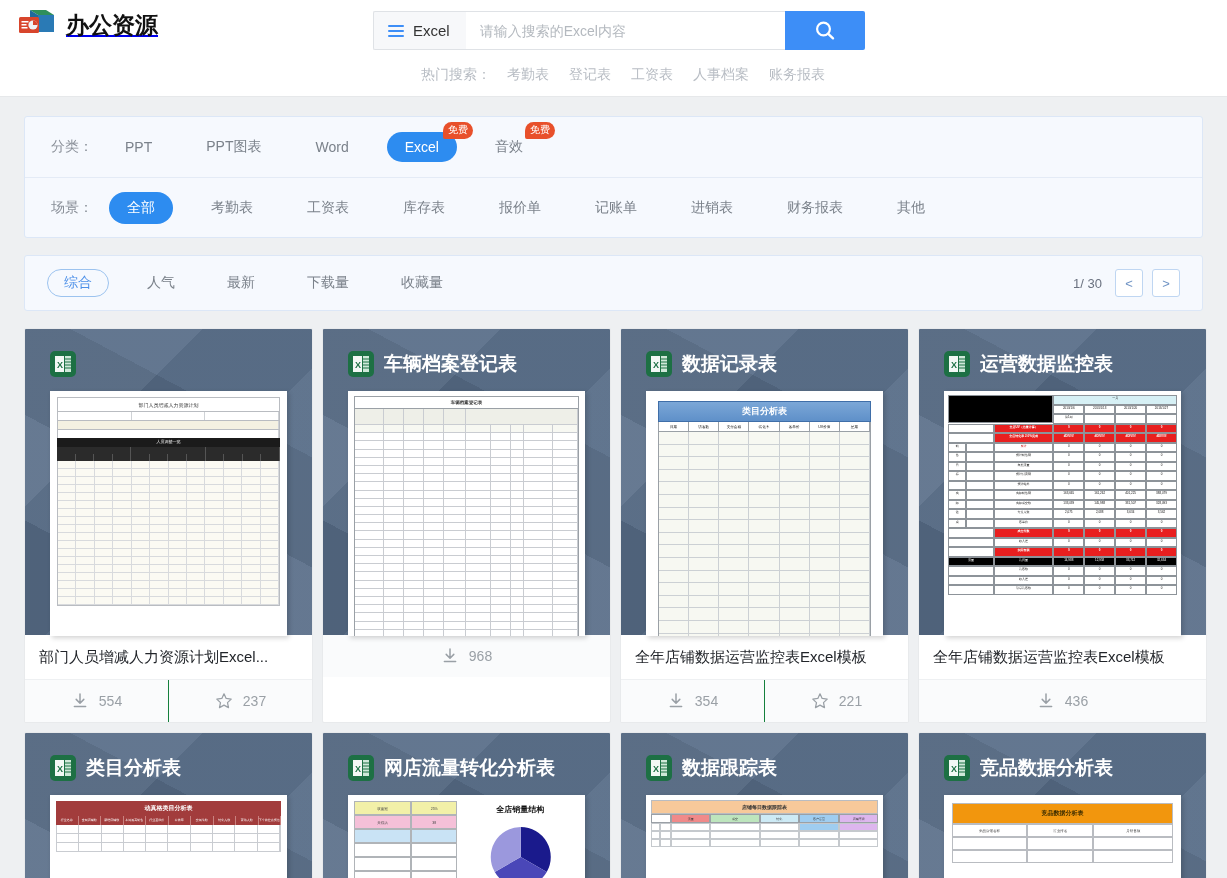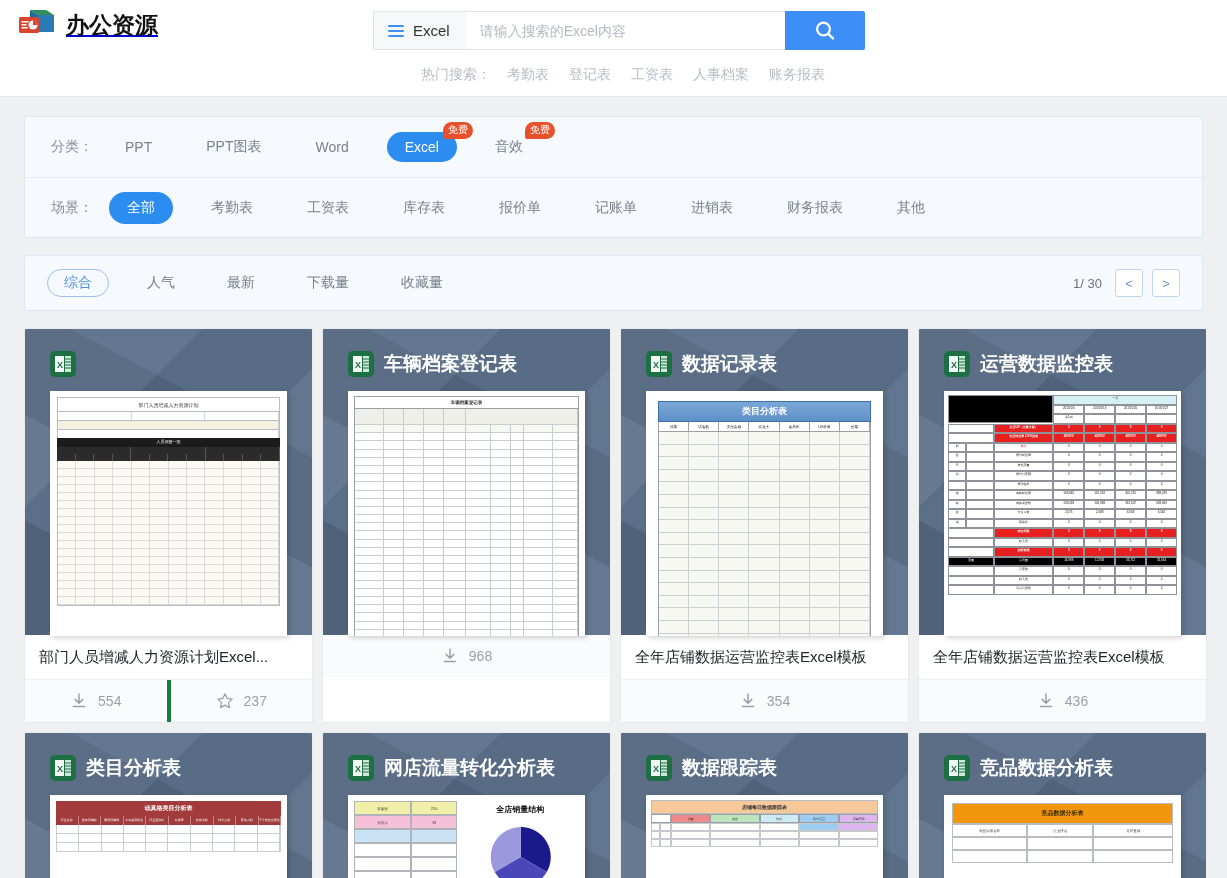--- a/index.html
+++ b/index.html
@@ -218,21 +218,21 @@
   }
   .card-stats {
     display: flex; height: 42px;
     background: #fafbfc;
   }
   .stat {
     flex: 1;
     display: flex; align-items: center; justify-content: center; gap: 10px;
     color: #9aa0a6; font-size: 14px;
   }
-  .stat + .stat { border-left: 4px solid #15803d; }
+  .stat + .stat { border-left: 1px solid #15803d; }
 
   .sheet-a { padding: 6px 7px; background:#fff; }
   .sa-title { text-align:center; font-size:5px; color:#333; padding:4px 0 3px; border:1px solid #b9bcc1; border-bottom:none;}
   .sa-row { display:flex; border:1px solid #b9bcc1; border-bottom:none; height:9px; }
   .sa-row.cream { background:#f4f1e2; }
   .sa-cell { flex:1; border-right:1px solid #cfd2d6; font-size:3px; color:#555; padding-left:2px;}
   .sa-black { background:#1b1b1b; height:9px; border:1px solid #1b1b1b; color:#fff; font-size:4px; text-align:center; }
   .sa-hdr { display:flex; height:7px; background:#2b2b2b; }
   .sa-hdr div { flex:1; border-right:1px solid #555; }
   .sa-body { border:1px solid #b9bcc1; border-top:none; }
@@ -1258,20 +1258,26 @@
         </div>
       </div>
       <div class="card-name">全年店铺数据运营监控表Excel模板</div>
       <div class="card-stats">
         <div class="stat">
           <svg width="18" height="18" viewBox="0 0 18 18">
               <path d="M9 2 L9 11 M5.2 7.4 L9 11.2 L12.8 7.4" fill="none" stroke="#9aa0a6" stroke-width="1.5" stroke-linecap="round" stroke-linejoin="round"></path>
               <path d="M3.4 14.4 L14.6 14.4" stroke="#9aa0a6" stroke-width="1.5" stroke-linecap="round"></path>
             </svg>
           <span>354</span>
+        </div>
+        <div class="stat">
+          <svg width="18" height="18" viewBox="0 0 20 20">
+              <path d="M10 2 L12.4 7.2 L18 7.9 L13.9 11.8 L15 17.4 L10 14.6 L5 17.4 L6.1 11.8 L2 7.9 L7.6 7.2 Z" fill="none" stroke="#9aa0a6" stroke-width="1.4" stroke-linejoin="round"></path>
+            </svg>
+          <span>221</span>
         </div>
       </div>
     </div>
 
     <div class="card">
       <div class="card-thumb">
         <div class="thumb-head">
           <span class="xls-icon">
             <svg width="16" height="16" viewBox="0 0 16 16">
                 <rect x="0" y="0" width="9" height="16" fill="#fff" opacity=".95"></rect>

